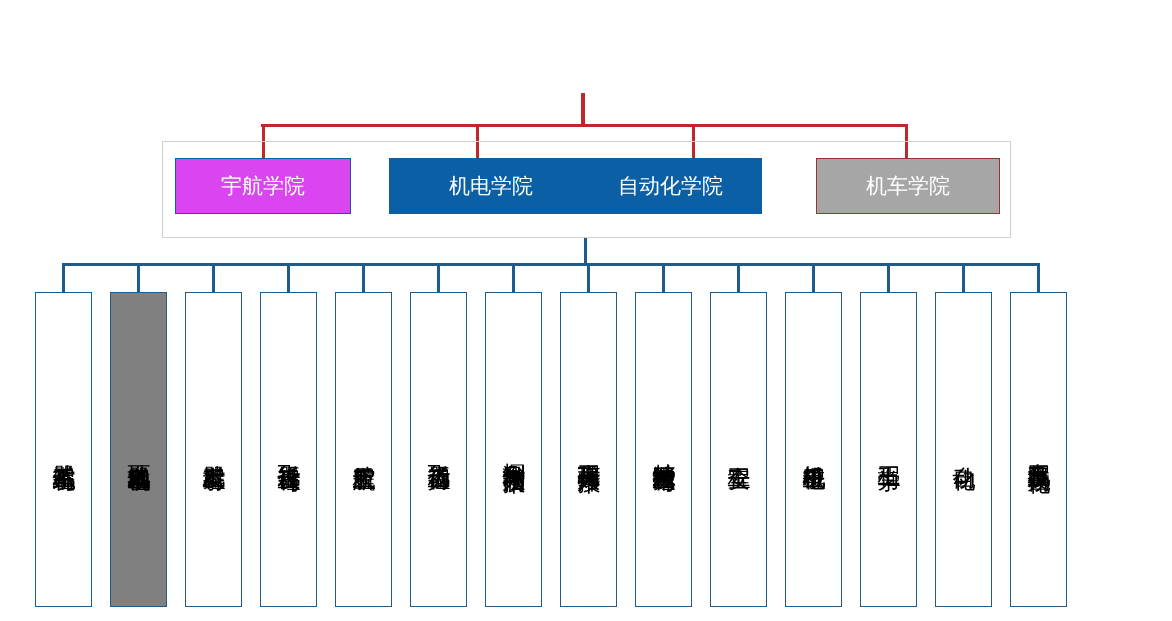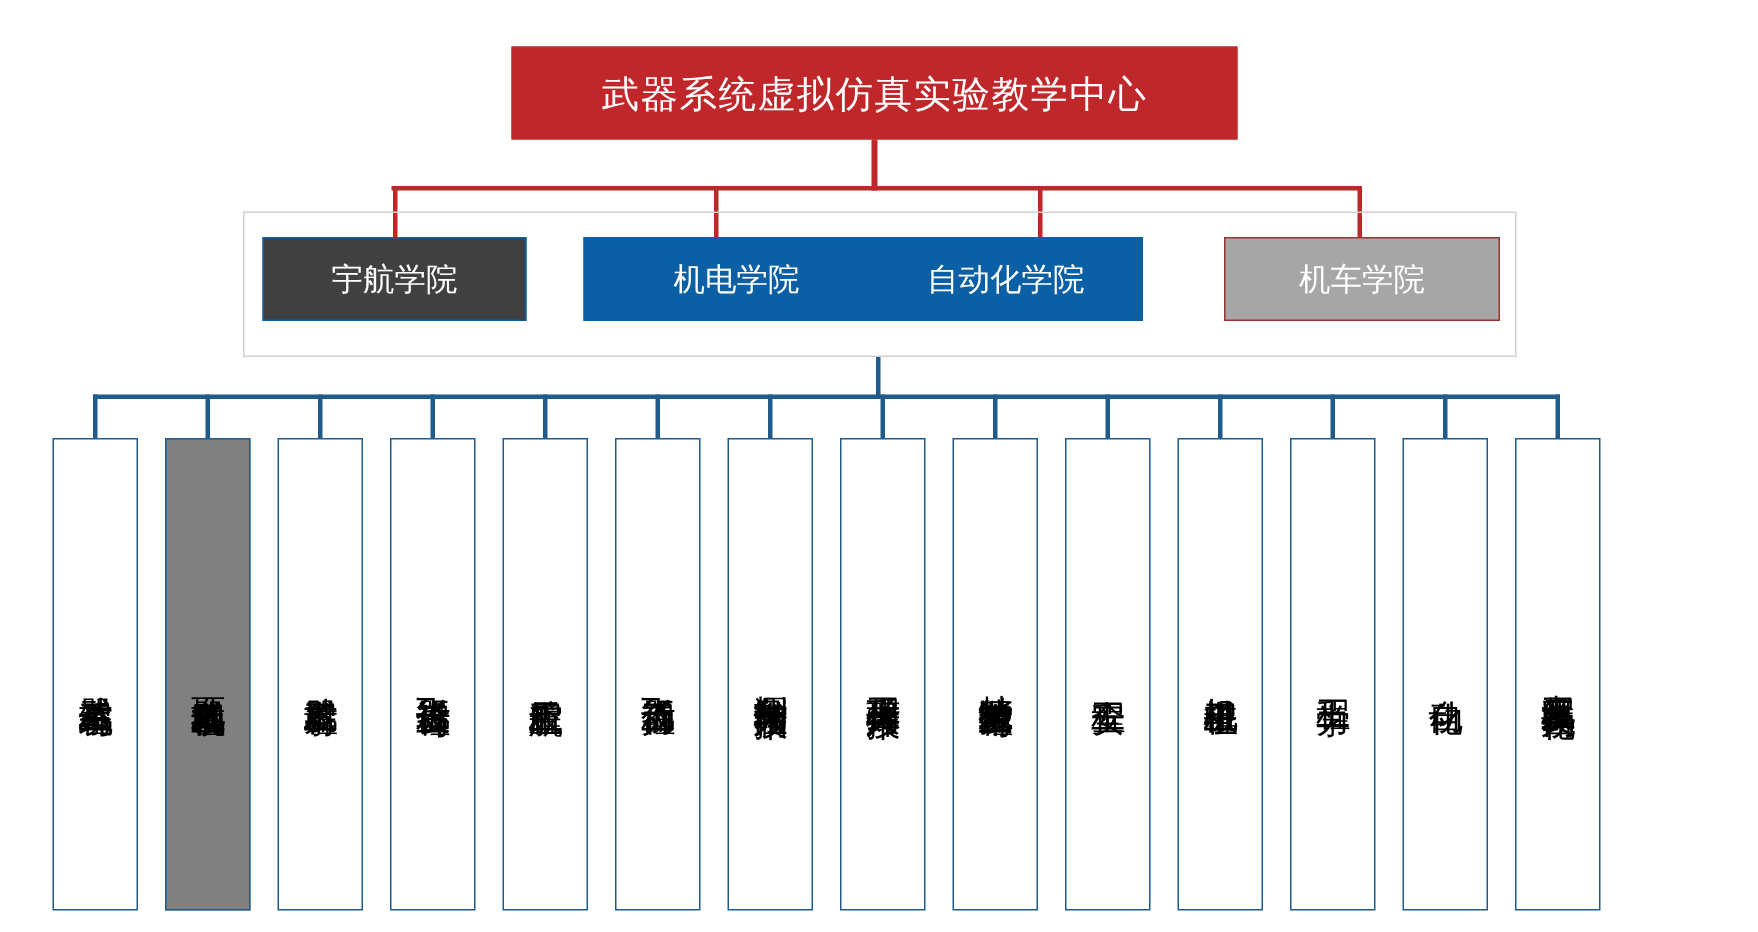--- a/index.html
+++ b/index.html
@@ -100,36 +100,33 @@
     letter-spacing: 1px;
     white-space: nowrap;
     text-align: center;
   }
 </style>
 </head>
 <body>
 
 <div id="stage">
 
-  <div class="root-box">
-    <span>武器系统虚拟仿真实验教学中心</span>
-  </div>
 
   <div id="red-connectors">
       <div class="red-line" style="left: 581px; top: 93px; width: 4px; height: 34px; background: rgb(192, 39, 43);"></div>
       <div class="red-line" style="left: 261px; top: 124px; width: 647px; height: 3px; background: rgb(192, 39, 43);"></div>
       <div class="red-line" style="left: 261.5px; top: 124px; width: 3px; height: 34px; background: rgb(192, 39, 43);"></div>
       <div class="red-line" style="left: 475.5px; top: 124px; width: 3px; height: 34px; background: rgb(192, 39, 43);"></div>
       <div class="red-line" style="left: 692px; top: 124px; width: 3px; height: 34px; background: rgb(192, 39, 43);"></div>
       <div class="red-line" style="left: 904.5px; top: 124px; width: 3px; height: 34px; background: rgb(192, 39, 43);"></div>
     </div>
 
   <div class="college-container"></div>
   <div id="college-nodes">
-      <div class="college-box blue" style="left: 175px; width: 176px; background: #404040;">
+      <div class="college-box blue" style="left: 175px; width: 176px; background: #d946ef;">
         <span>宇航学院</span>
       </div>
       <div class="college-box blue" style="left: 389px; width: 204px; background: rgb(11, 95, 164);">
         <span>机电学院</span>
       </div>
       <div class="college-box blue" style="left: 579px; width: 183px; background: rgb(11, 95, 164);">
         <span>自动化学院</span>
       </div>
       <div class="college-box grey" style="left: 816px; width: 184px; background: rgb(166, 166, 166);">
         <span>机车学院</span>

